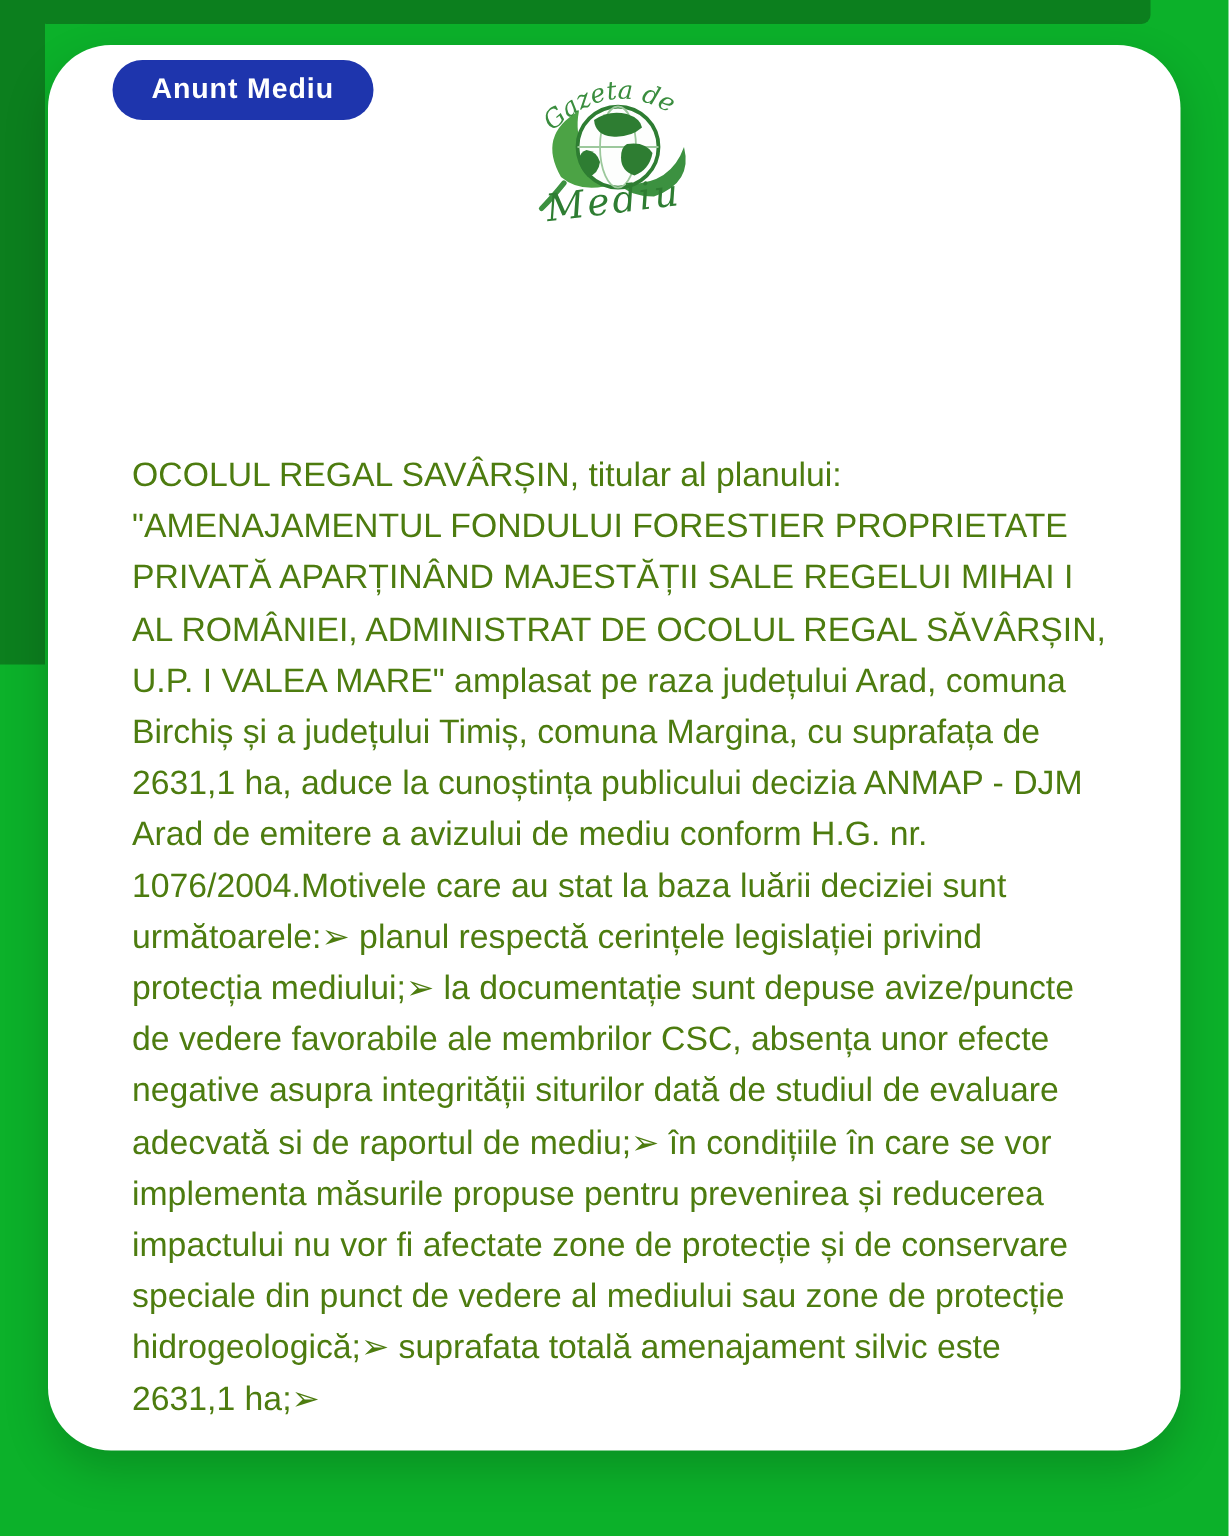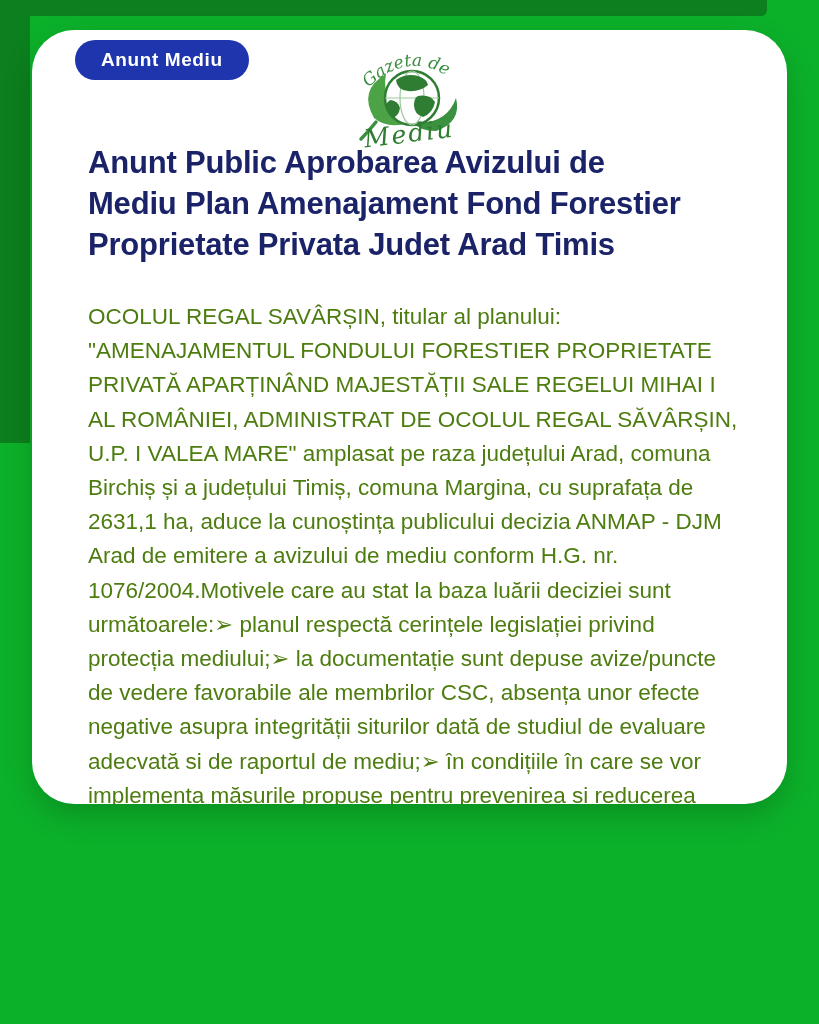--- a/index.html
+++ b/index.html
@@ -12,21 +12,21 @@
   }
   .accent-top{
     position:absolute;left:25px;right:52px;top:0;height:16px;
     background:#0c7f1e;border-radius:0 0 6px 6px;
   }
   .accent-left{
     position:absolute;left:0;top:0;width:30px;height:443px;
     background:#0c7f1e;
   }
   .card{
-    position:absolute;left:32px;top:30px;width:755px;height:774px;
+    position:absolute;left:32px;top:30px;width:755px;height:937px;
     background:#ffffff;border-radius:42px;
     box-shadow:0 12px 30px rgba(0,0,0,0.18);
     overflow:hidden;
   }
   .badge{
     position:absolute;left:43px;top:10px;height:40px;
     background:#1e35ad;border-radius:21px;
     display:flex;align-items:center;justify-content:center;
     padding:0 26px;border:none;cursor:pointer;
   }
@@ -82,21 +82,16 @@
       <path d="M61,70 q7,1 9,8 q-1,8 -8,10 q-6,-6 -6,-12 q1,-5 5,-6 Z" fill="#2e7d32"></path>
     </g>
 
     <text font-family="'DejaVu Serif',serif" font-style="italic" font-size="17" fill="#3a8d3e">
       <textPath href="#arcPath" startOffset="6">Gazeta de</textPath>
     </text>
 
     <text x="80" y="112" text-anchor="middle" transform="rotate(-7 80 112)" font-family="'DejaVu Serif',serif" font-style="italic" font-size="25" letter-spacing="2" fill="#2e7d32">Mediu</text>
   </svg>
 
-  <h1 class="title" style="margin:0;">
-    <div>Anunt Public Aprobarea Avizului de</div>
-    <div>Mediu Plan Amenajament Fond Forestier</div>
-    <div>Proprietate Privata Judet Arad Timis</div>
-  </h1>
 
   <div class="body-text">OCOLUL REGAL SAVÂRȘIN, titular al planului: "AMENAJAMENTUL FONDULUI FORESTIER PROPRIETATE PRIVATĂ APARȚINÂND MAJESTĂȚII SALE REGELUI MIHAI I AL ROMÂNIEI, ADMINISTRAT DE OCOLUL REGAL SĂVÂRȘIN, U.P. I VALEA MARE" amplasat pe raza județului Arad, comuna Birchiș și a județului Timiș, comuna Margina, cu suprafața de 2631,1 ha, aduce la cunoștința publicului decizia ANMAP - DJM Arad de emitere a avizului de mediu conform H.G. nr. 1076/2004.Motivele care au stat la baza luării deciziei sunt următoarele:➢ planul respectă cerințele legislației privind protecția mediului;➢ la documentație sunt depuse avize/puncte de vedere favorabile ale membrilor CSC, absența unor efecte negative asupra integrității siturilor dată de studiul de evaluare adecvată si de raportul de mediu;➢ în condițiile în care se vor implementa măsurile propuse pentru prevenirea și reducerea impactului nu vor fi afectate zone de protecție și de conservare speciale din punct de vedere al mediului sau zone de protecție hidrogeologică;➢ suprafata totală amenajament silvic este 2631,1 ha;➢</div>
 
 </div>
 
 </body></html>

